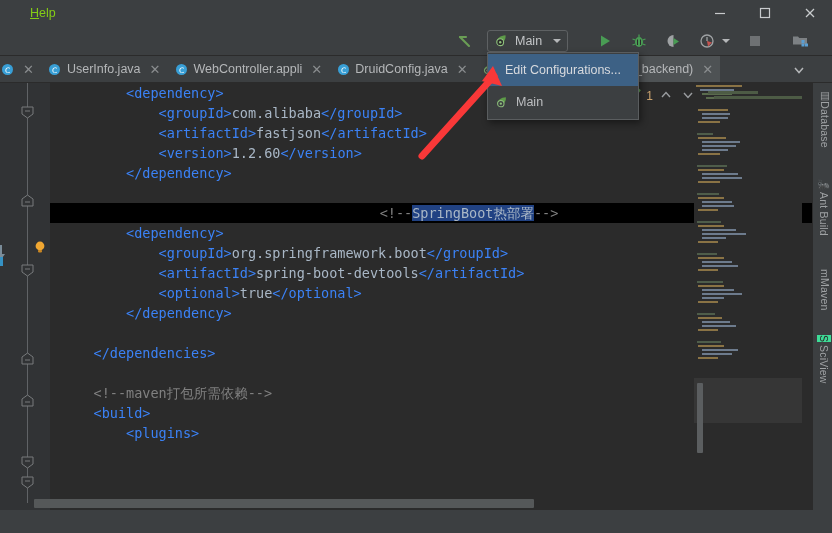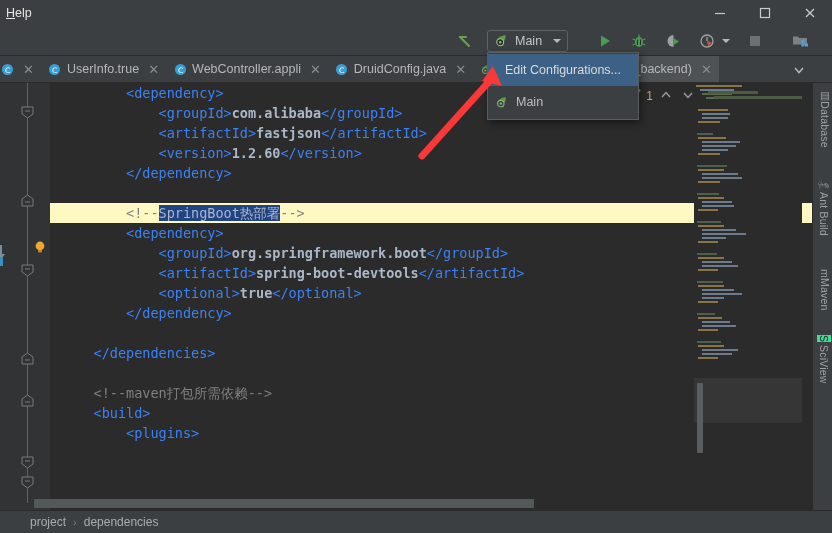--- a/index.html
+++ b/index.html
@@ -17,21 +17,21 @@
     background: #3c3f41;
   }
 
   
   .titlebar {
     position: absolute; left: 0; top: 0; width: 832px; height: 26px;
     background: #3c3f41;
     display: flex; align-items: center;
   }
   .menu-help {
-    color: #e5e5e5; font-size: 12.5px; margin-left: 0;
+    color: #84cc16; font-size: 12.5px; margin-left: 24px;
     padding: 2px 6px; white-space: nowrap;
   }
   .menu-help u { text-decoration: underline; }
   .window-title {
     color: #a0a3a5; font-size: 12.5px; margin-left: 28px; white-space: nowrap;
   }
   .winbtns { position: absolute; right: 0; top: 0; height: 26px; display: flex; }
   .winbtn {
     width: 45px; height: 26px; display: flex; align-items: center; justify-content: center;
     color: #c8cbcd;
@@ -111,23 +111,23 @@
 
   .codearea {
     position: absolute; left: 50px; top: 0; right: 0; top: 0; height: 100%;
     font-family: "DejaVu Sans Mono", "Liberation Mono", monospace;
     font-size: 13.5px;
     line-height: 20px;
     white-space: pre;
     color: #a9b7c6;
   }
   .line { height: 20px; padding-left: 11px; }
-  .line.hl { background: #fef9c3; }
+  .line.hl { background: #000000; text-align: center; }
   .tag { color: #3b82f6; }
-  .txt { color: #a9b7c6; font-weight: bold; }
+  .txt { color: #a9b7c6; }
   .cmt { color: #808080; }
   .sel { background: #214283; color: #a9b7c6; }
 
   
   .inspect {
     position: absolute; right: 115px; top: 2px;
     display: flex; align-items: center; gap: 4px; height: 22px;
     z-index: 5;
   }
   .inspect .cnt { color: #c9a26d; font-size: 12px; }
@@ -334,21 +334,21 @@
       <span class="closex">✕</span>
     </div>
 
     <div class="tab">
       <span class="tab-icon">
         <svg width="13" height="13" viewBox="0 0 13 13">
             <circle cx="6.5" cy="6.5" r="5.5" fill="#389fd6"></circle>
             <text x="6.5" y="9.5" font-size="7.5" fill="#fff" text-anchor="middle" font-family="DejaVu Sans, sans-serif">C</text>
           </svg>
       </span>
-      <span>UserInfo.true</span>
+      <span>UserInfo.java</span>
       <span class="closex">✕</span>
     </div>
 
     <div class="tab">
       <span class="tab-icon">
         <svg width="13" height="13" viewBox="0 0 13 13">
             <circle cx="6.5" cy="6.5" r="5.5" fill="#389fd6"></circle>
             <text x="6.5" y="9.5" font-size="7.5" fill="#fff" text-anchor="middle" font-family="DejaVu Sans, sans-serif">C</text>
           </svg>
       </span>
@@ -540,27 +540,20 @@
       <span class="vi">🐜 </span><span>Ant Build</span>
     </div>
     <div class="vtool" style="top:186px;">
       <span class="vi">m </span><span>Maven</span>
     </div>
     <div class="vtool" style="top:252px;">
       <span class="vi" style="background:#3ddc97;color:#2b2b2b;padding:0 1px;">S</span><span style="padding-top:3px;display:inline-block;">SciView</span>
     </div>
   </div>
 
-  <div class="statusbar">
-    <div style="display:flex;align-items:center;margin-left:30px;">
-      <span class="crumb">project</span>
-      <span class="crumb-sep">›</span>
-      <span class="crumb">dependencies</span>
-    </div>
-  </div>
 
   <div class="popup">
     <div class="popup-item sel">
       <span class="pi-lbl">Edit Configurations...</span>
     </div>
     <div class="popup-item">
       <span class="pi-ico">
         <svg width="15" height="15" viewBox="0 0 16 16">
           <path d="M2.5 9.5c0-4 4-7 9-7.2 0 0 .7 3.2-1.4 5.8-1.9 2.4-5.3 2.4-7.6 1.4z" fill="#5d9b48"></path>
           <circle cx="6.2" cy="9.2" r="3.4" fill="#3c3f41" stroke="#8ec07c" stroke-width="1.1"></circle>

